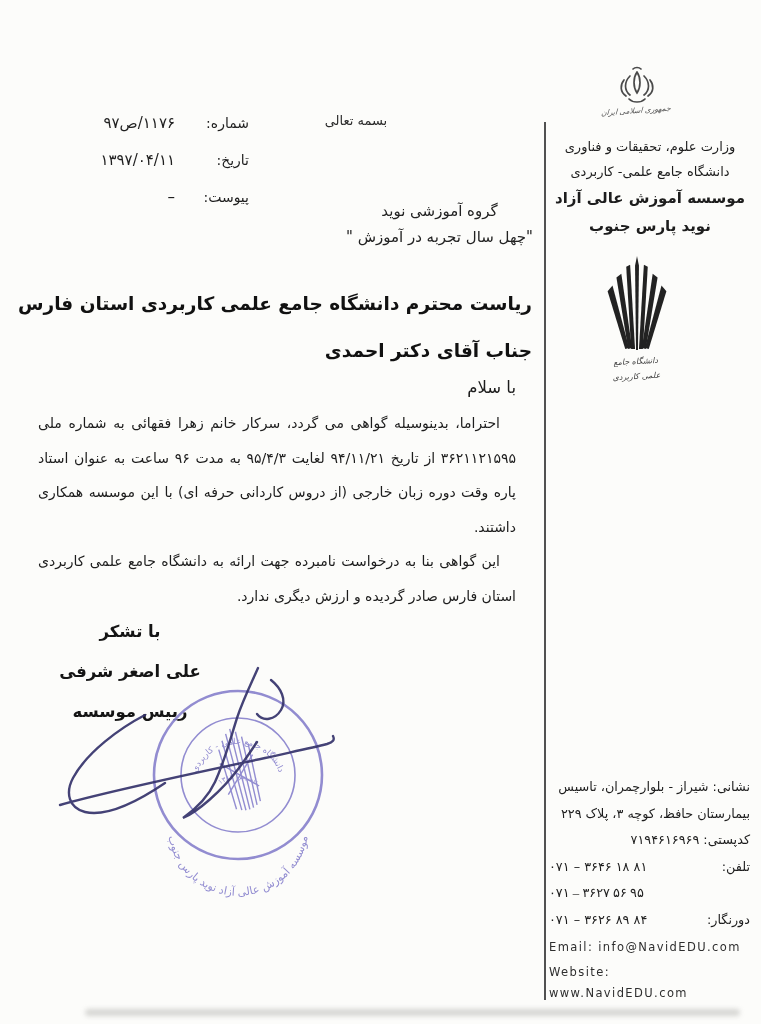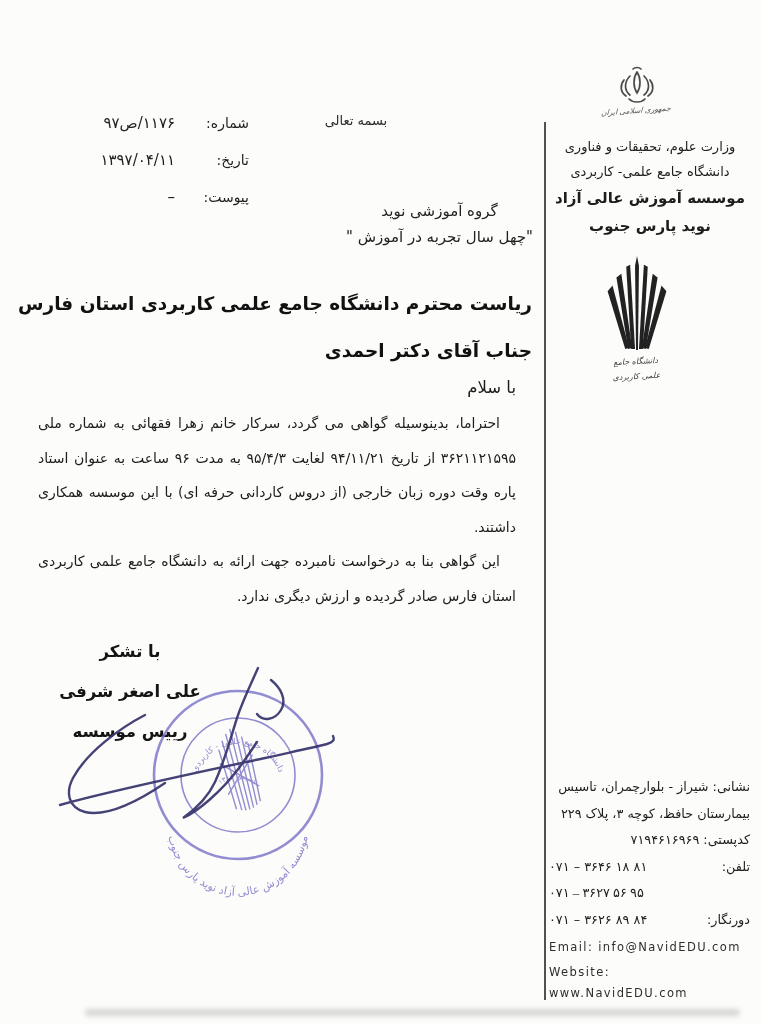--- a/index.html
+++ b/index.html
@@ -18,21 +18,21 @@
   
   .group{right:228px; top:198px; direction:rtl; text-align:center; font-size:15px; line-height:26px; color:#222;}
   
   .recipient{left:36px; right:229px; top:280px; direction:rtl; text-align:right;
     font-weight:bold; font-size:18.5px; line-height:47px; white-space:nowrap; color:#111;}
   
   .letter-body{left:38px; top:378px; width:478px; direction:rtl; color:#1c1c1c;}
   .salutation{font-size:16.5px; margin-bottom:9px;}
   .letter-body p{margin:0; font-size:14px; line-height:34.5px; text-align:justify; text-indent:16px;}
   
-  .sig-block{left:50px; top:632px; width:160px; direction:rtl; text-align:center;
+  .sig-block{left:50px; top:612px; width:160px; direction:rtl; text-align:center;
     font-weight:bold; font-size:16.5px; line-height:40px; color:#141414;}
   
   .divider{left:544px; top:122px; width:1.5px; height:878px; background:#333; opacity:.85;}
   .emblem-caption{left:586px; top:106px; width:100px; text-align:center; font-size:7.5px; color:#555;
     font-style:italic; transform:rotate(-4deg) skewX(-8deg); direction:rtl;}
   .ministry{left:551px; top:134px; width:198px; direction:rtl; text-align:center; color:#1d1d1d;}
   .ministry .l{font-size:13px; line-height:25px;}
   .ministry .b{font-size:15px; line-height:28px; font-weight:bold;}
   .uast-caption{left:586px; top:354px; width:100px; text-align:center; font-size:8px; font-style:italic;
     color:#3c3c3c; line-height:15px; transform:rotate(-3deg); direction:rtl;}

